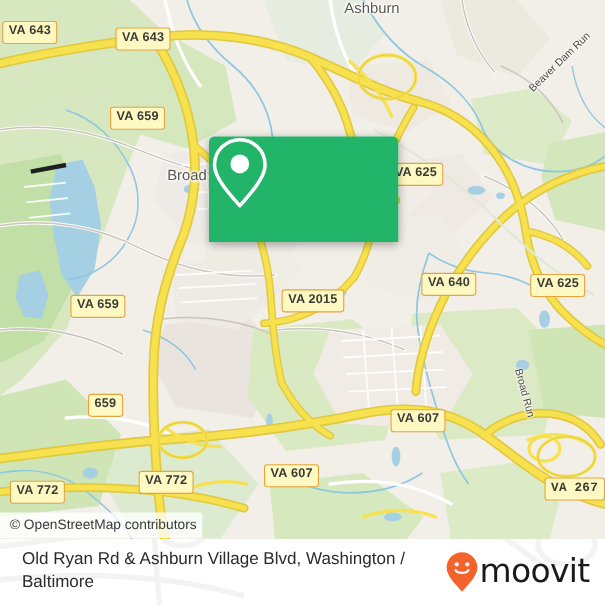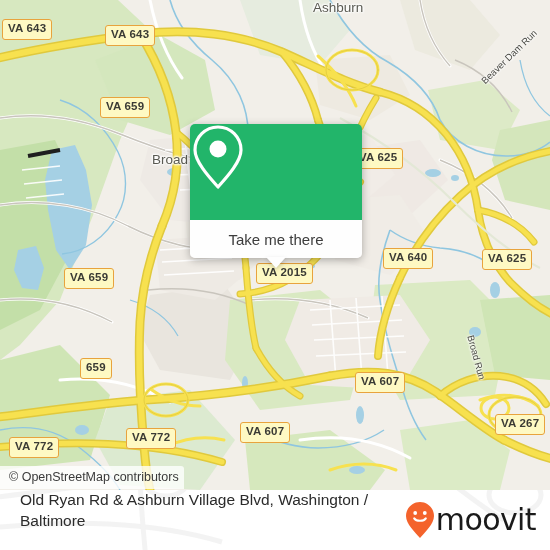--- a/index.html
+++ b/index.html
@@ -85,21 +85,21 @@
   #footer{
     position:absolute;left:0;top:490px;width:550px;height:60px;
     background:#ffffff;overflow:hidden;
   }
   #footer-watermark{
     position:absolute;left:0;top:-470px;width:550px;height:540px;
     opacity:.085;pointer-events:none;
   }
   #footer-inner{
     position:relative;height:100%;
-    display:flex;
+    display:flex;align-items:center;
     padding:0 14px 0 20px;box-sizing:border-box;
   }
   #footer-title{
     flex:1;font-size:15.5px;color:#2b2b2b;line-height:1.35;
     max-width:395px;
   }
   #brand{display:flex;align-items:center;gap:1px;margin-left:6px;}
   #brand-name{
     font-size:30px;color:#1a1a1a;letter-spacing:-.6px;
     font-family:"DejaVu Sans","Liberation Sans",sans-serif;
@@ -306,32 +306,28 @@
     <div class="shield" style="left:353px;top:148px;">VA 625</div>
     <div class="shield" style="left:64px;top:268px;">VA 659</div>
     <div class="shield" style="left:256px;top:263px;">VA 2015</div>
     <div class="shield" style="left:383px;top:248px;">VA 640</div>
     <div class="shield" style="left:482px;top:249px;">VA 625</div>
     <div class="shield" style="left:80px;top:358px;">659</div>
     <div class="shield" style="left:355px;top:372px;">VA 607</div>
     <div class="shield" style="left:126px;top:428px;">VA 772</div>
     <div class="shield" style="left:240px;top:422px;">VA 607</div>
     <div class="shield" style="left:9px;top:437px;">VA 772</div>
-    <div class="shield" style="left:495px;top:414px;">VA 267</div>
+    <div class="shield" style="left:495px;top:434px;font-family:Liberation Mono, monospace;">VA 267</div>
 
     <div id="popup">
       <div id="popup-head">
         <svg width="56" height="66" viewBox="0 0 56 66">
           <path d="M28 3 C15.3 3 5 13.3 5 26 C5 38 20 54 28 63 C36 54 51 38 51 26 C51 13.3 40.7 3 28 3 Z" fill="none" stroke="#ffffff" stroke-width="3.2" stroke-linejoin="round"></path>
           <circle cx="28" cy="25" r="8.5" fill="#ffffff"></circle>
         </svg>
-      </div>
-      <div id="popup-body">
-        <span id="popup-label">Take me there</span>
-        <div id="popup-tip"></div>
       </div>
     </div>
 
     <div id="attrib">© OpenStreetMap contributors</div>
   </div>
 
   <div id="footer">
     <svg id="footer-watermark" viewBox="0 0 550 540">
       <g stroke="#7a7a7a" fill="none" stroke-width="5">
         <path d="M-10,478 C40,472 92,464 146,460 C210,456 272,448 330,436 C372,428 406,432 436,452 C462,470 482,488 504,500"></path>

